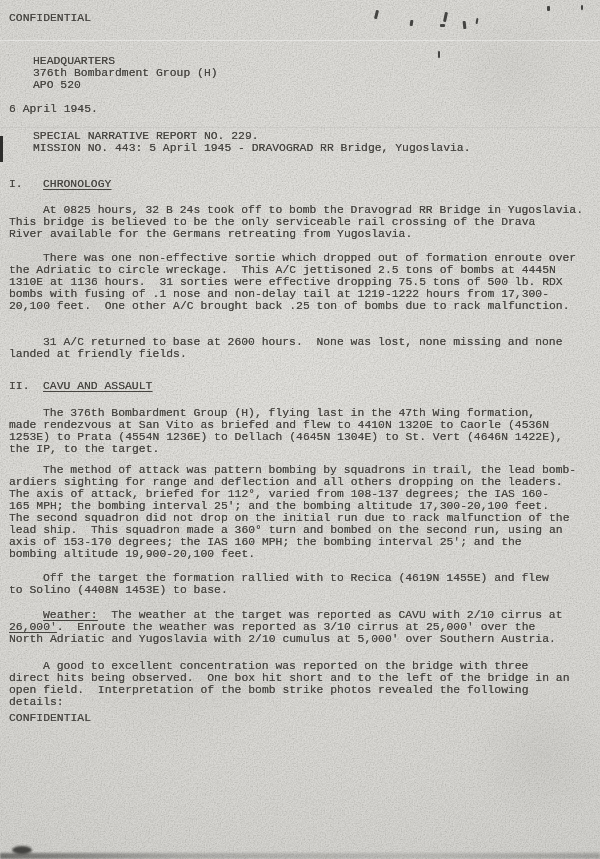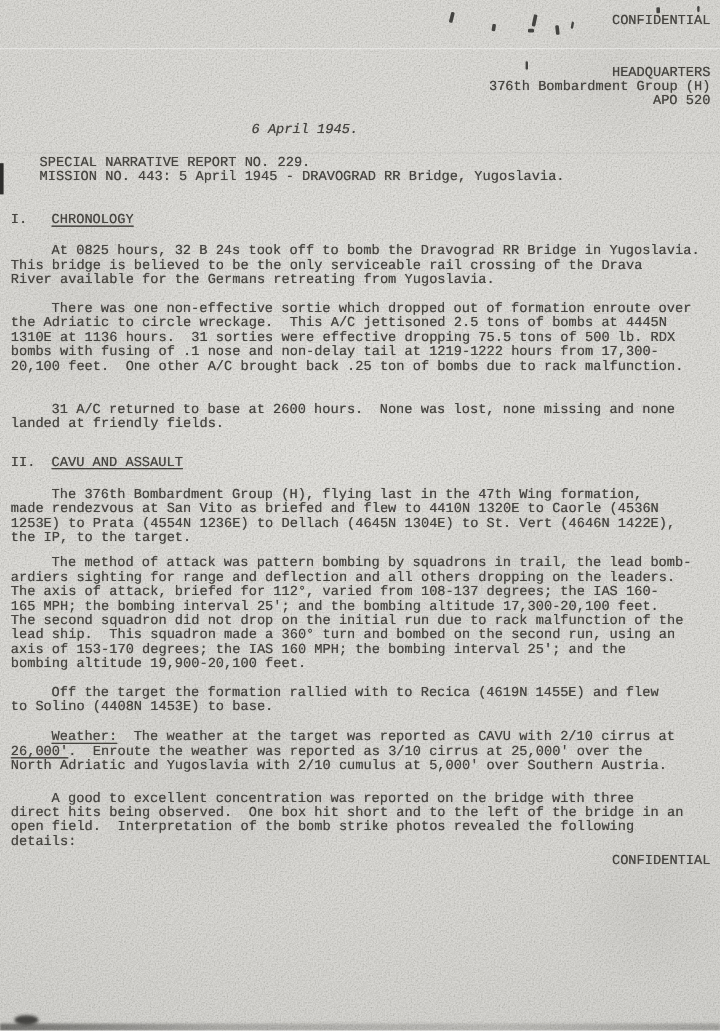--- a/index.html
+++ b/index.html
@@ -12,22 +12,22 @@
   .page::before{
     content:"";position:absolute;inset:0;z-index:1;
     background:
       radial-gradient(circle 90px  at 85% 8%,  rgba(110,110,105,.06), transparent 70%),
       radial-gradient(circle 140px at 12% 30%, rgba(110,110,105,.07), transparent 70%),
       radial-gradient(circle 120px at 70% 55%, rgba(110,110,105,.05), transparent 70%),
       radial-gradient(circle 160px at 30% 75%, rgba(110,110,105,.07), transparent 70%),
       radial-gradient(circle 100px at 90% 88%, rgba(110,110,105,.08), transparent 70%);
   }
   .content{position:relative;z-index:2;padding:0 8px 0 9px;text-shadow:0 0 .6px rgba(67,65,61,.75);}
-  .center{text-align:right;}
-  .date{text-align:center;padding-right:93px;font-style:italic;}
+  .center{text-align:left;}
+  .date{text-align:left;padding-right:93px;}
   .par{white-space:pre-wrap;text-indent:34px;}
   .block{white-space:normal;margin-left:24px;}
   .u{text-decoration:underline;text-underline-offset:2px;text-decoration-thickness:1px;}
   .heading .num{display:inline-block;width:34px;}
   .noise{position:absolute;inset:0;z-index:3;pointer-events:none;opacity:.5;}
   .speck{position:absolute;background:#2b2b29;border-radius:1px;z-index:4;opacity:.85;}
   .scan-line{position:absolute;left:0;right:0;top:40px;height:1px;background:rgba(255,255,255,.4);z-index:3;}
   .scan-line2{position:absolute;left:0;right:0;top:127px;height:1px;background:rgba(90,90,86,.08);z-index:3;}
   .edge-mark{position:absolute;left:0;top:136px;width:3px;height:26px;background:#2e2e2c;z-index:4;filter:blur(.4px);}
   .bottom-edge{position:absolute;left:0;right:0;bottom:0;height:6px;z-index:4;filter:blur(1px);

